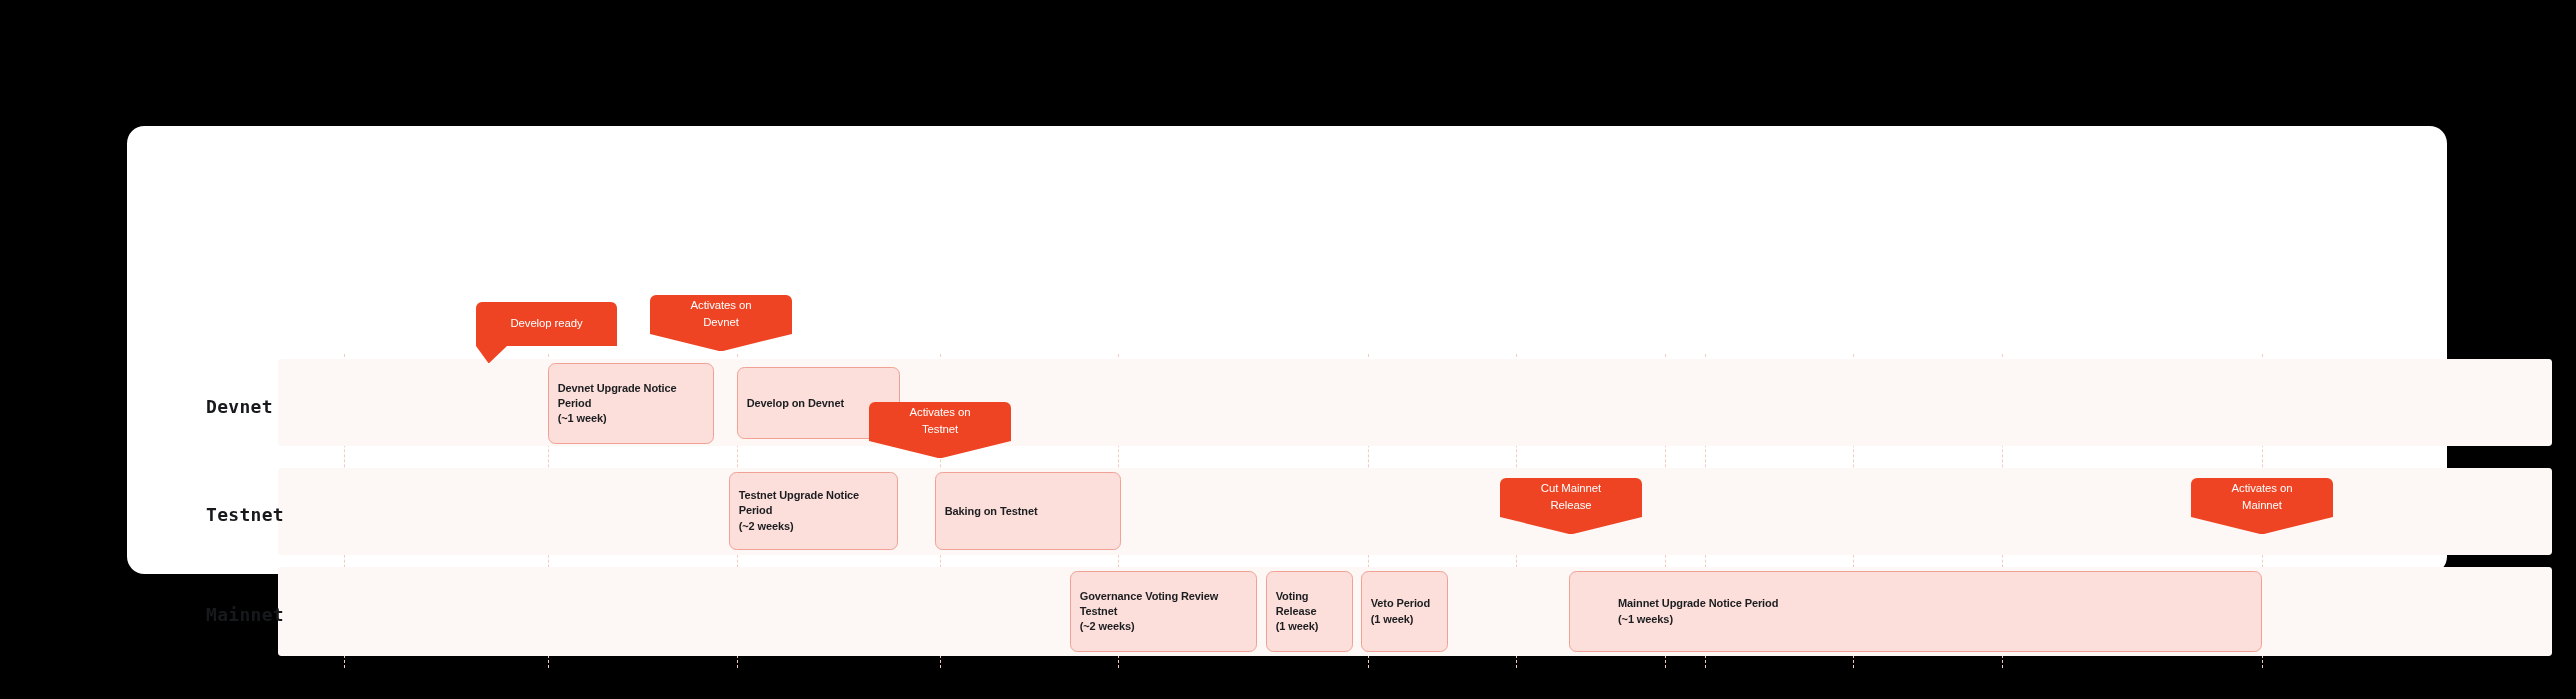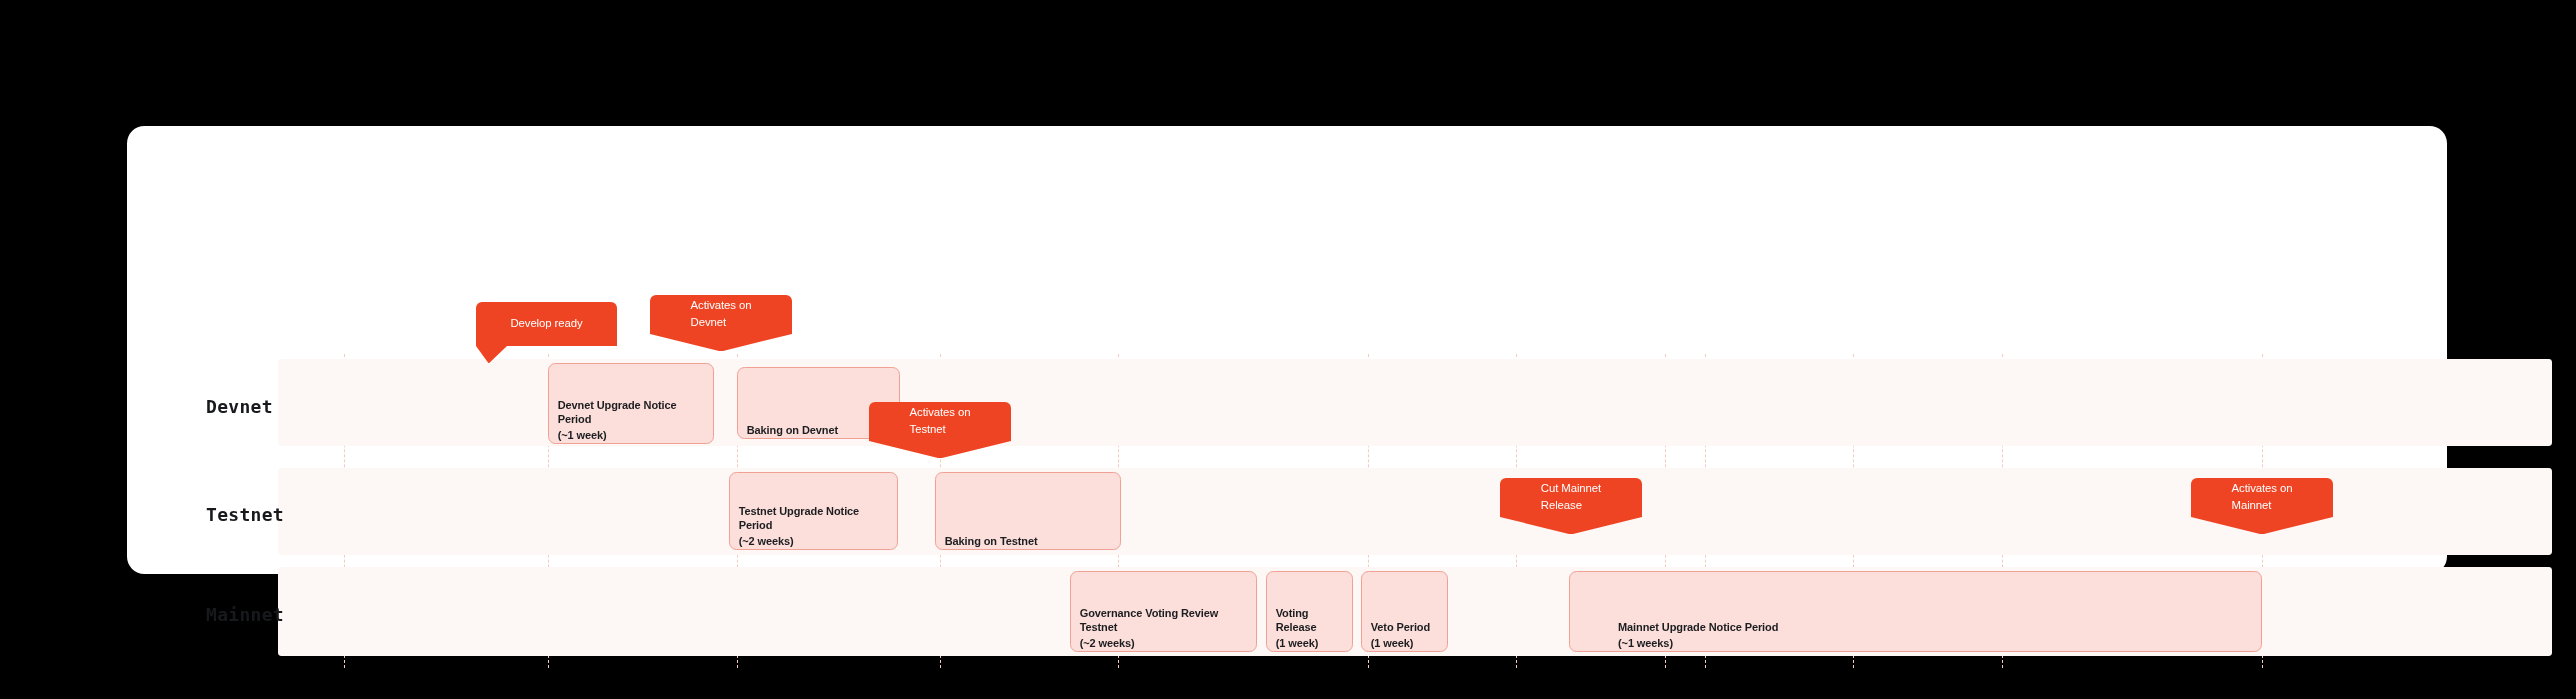--- a/index.html
+++ b/index.html
@@ -66,21 +66,21 @@
 
   
   .period {
     position: absolute;
     background: #fcdfdb;
     border: 1.1px solid #f0a193;
     border-radius: 7.4px;
     padding: 0 8.7px;
     display: flex;
     flex-direction: column;
-    justify-content: flex-end;
+    justify-content: center;
   }
   .period .ptitle {
     font-size: 11px;
     font-weight: 700;
     color: #1c1d20;
     line-height: 1.33;
     letter-spacing: -0.1px;
   }
   .period .pdur {
     font-size: 11px;
@@ -93,20 +93,21 @@
 
   
   .marker {
     position: absolute;
     background: #ef4423;
     color: #ffffff;
     border-radius: 6px 6px 0 0;
     display: flex;
     align-items: center;
     justify-content: center;
+    text-align: center;
     font-size: 11.4px;
     line-height: 1.52;
     letter-spacing: -0.1px;
     padding: 0 8px 1.3px 8px;
   }
   .marker::after {
     content: "";
     position: absolute;
     left: 0;
     top: 100%;
@@ -144,21 +145,21 @@
     <div class="lane-label" style="top:270px;">Devnet</div>
     <div class="lane-label" style="top:378px;">Testnet</div>
     <div class="lane-label" style="top:478px;">Mainnet</div>
 
     <div class="period has-dur" style="left:421px; top:237px; width:166px; height:81px;">
       <div class="ptitle">Devnet Upgrade Notice Period</div>
       <div class="pdur">(~1 week)</div>
     </div>
 
     <div class="period" style="left:610px; top:241px; width:163px; height:72px;">
-      <div class="ptitle">Baking on Devnet</div>
+      <div class="ptitle">Develop on Devnet</div>
     </div>
 
     <div class="period has-dur" style="left:602px; top:346px; width:169px; height:78px;">
       <div class="ptitle">Testnet Upgrade Notice Period</div>
       <div class="pdur">(~2 weeks)</div>
     </div>
 
     <div class="period" style="left:780px; top:346px; width:186px; height:78px;margin-left:28px;">
       <div class="ptitle">Baking on Testnet</div>
     </div>

